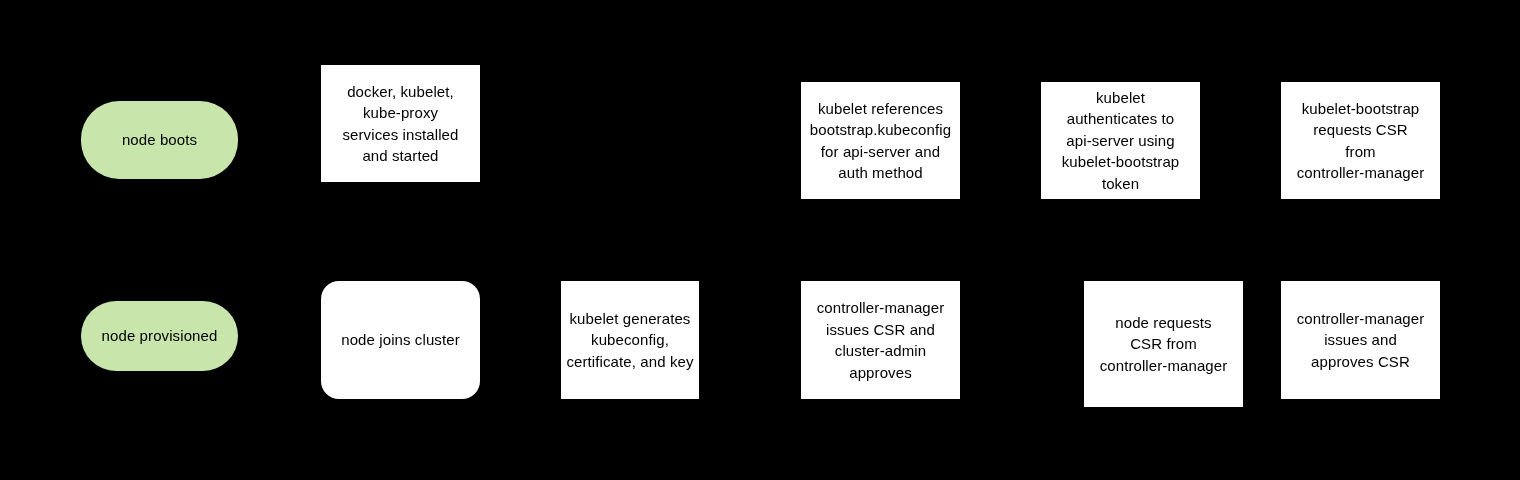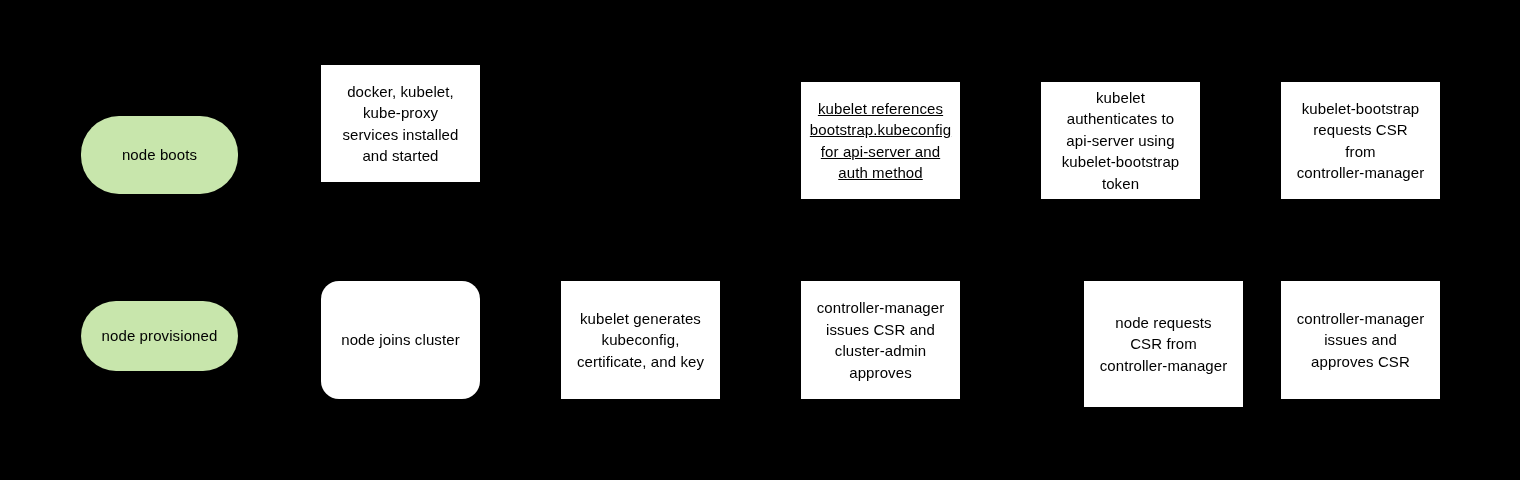--- a/index.html
+++ b/index.html
@@ -63,29 +63,28 @@
   }
   .node.decision .label {
     position: relative;
     z-index: 2;
   }
 
   
   .node.overflow-x .label {
     white-space: pre;
     width: 100%;
-    text-decoration: underline;
   }
 </style>
 </head>
 <body>
 
 <div id="canvas">
 
-  <div class="node terminator" style="left:81px; top:101px; width:157px; height:78px;margin-top:15px;">
+  <div class="node terminator" style="left:81px; top:101px; width:157px; height:78px;">
     <span class="label">node boots</span>
   </div>
 
   <div class="node process" style="left:321px; top:65px; width:159px; height:117px;">
     <span class="label">docker, kubelet,
 kube-proxy
 services installed
 and started</span>
   </div>
 
@@ -113,21 +112,21 @@
   </div>
 
   <div class="node terminator" style="left:81px; top:301px; width:157px; height:70px;">
     <span class="label">node provisioned</span>
   </div>
 
   <div class="node process" style="left:321px; top:281px; width:159px; height:118px;border-radius:18px;">
     <span class="label">node joins cluster</span>
   </div>
 
-  <div class="node process" style="left:561px; top:281px; width:159px; height:118px;">
+  <div class="node process" style="left:561px; top:281px; width:138px; height:118px;">
     <span class="label">kubelet generates
 kubeconfig,
 certificate, and key</span>
   </div>
 
   <div class="node process" style="left:801px; top:281px; width:159px; height:118px;">
     <span class="label">controller-manager
 issues CSR and
 cluster-admin
 approves</span>

